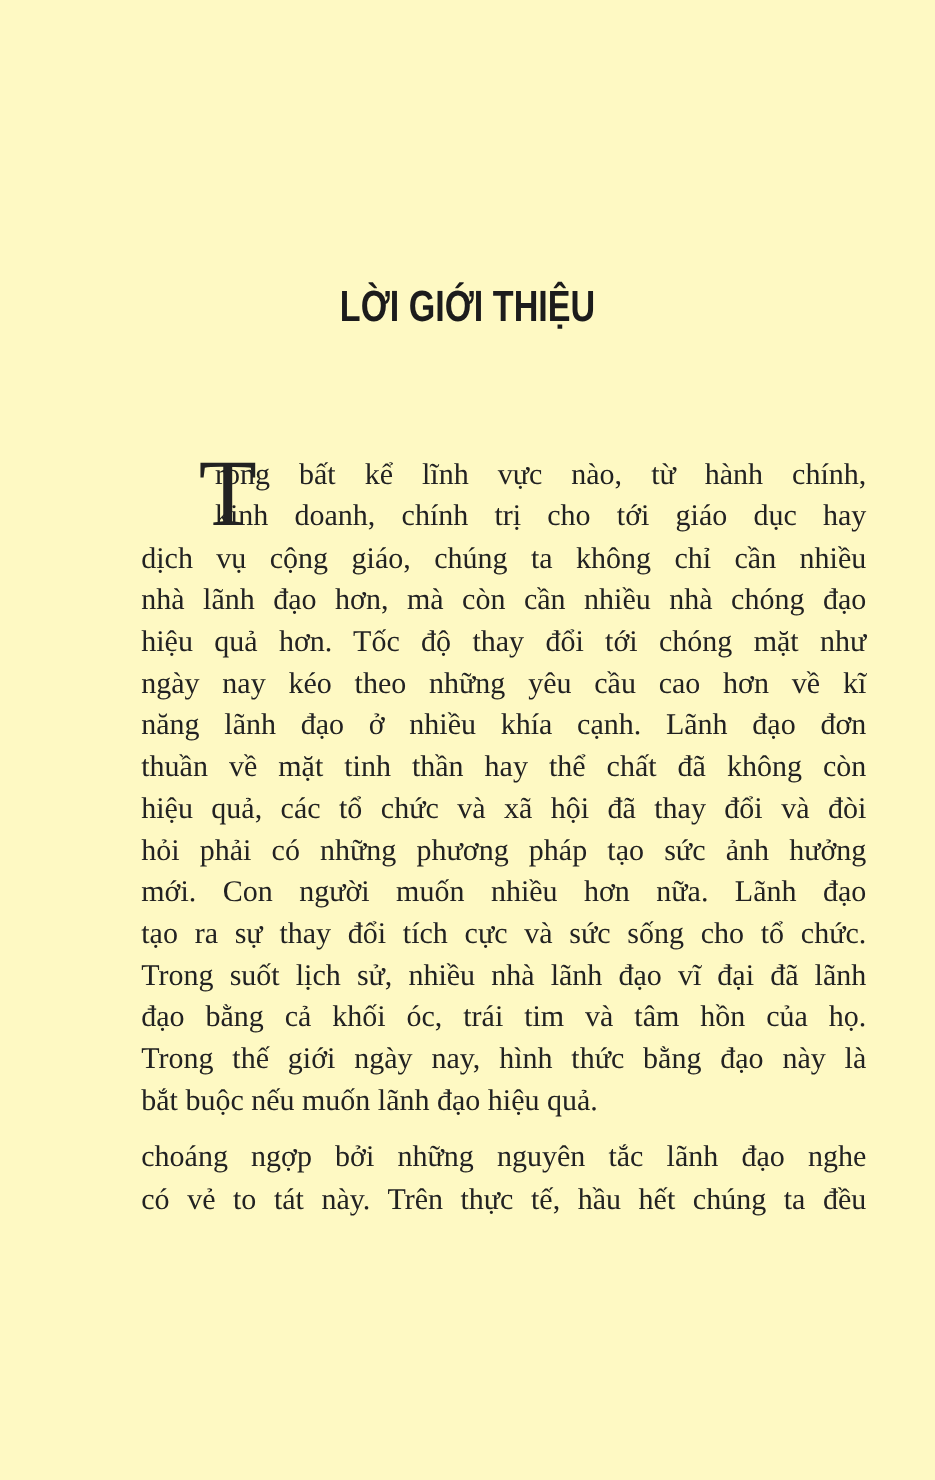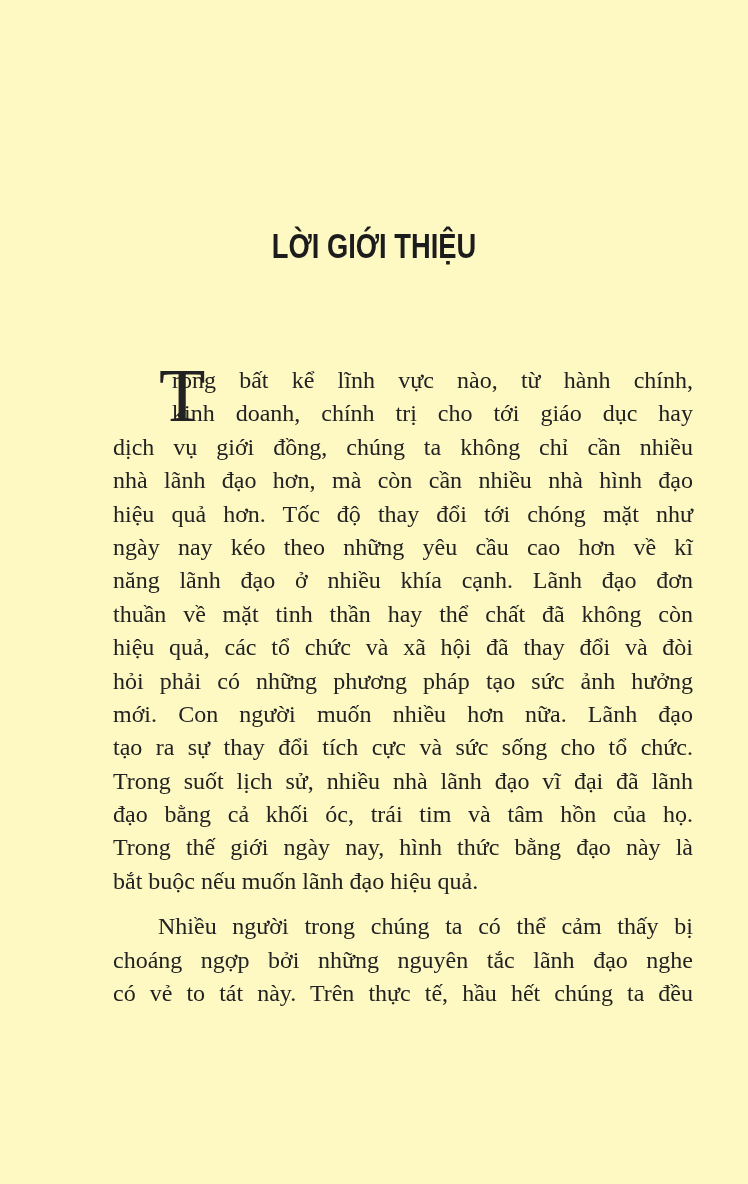--- a/index.html
+++ b/index.html
@@ -31,37 +31,36 @@
 
 <div class="page">
   <div class="title">LỜI GIỚI THIỆU</div>
 
   <div class="body-text">
     <span class="drop-cap">T</span>
 
     <div>
       <span class="line indent-drop">rong bất kể lĩnh vực nào, từ hành chính,</span>
       <span class="line indent-drop">kinh doanh, chính trị cho tới giáo dục hay</span>
-      <span class="line">dịch vụ giới đồng, chúng ta không chỉ cần nhiều</span>
-      <span class="line">nhà lãnh đạo hơn, mà còn cần nhiều nhà hình đạo</span>
+      <span class="line">dịch vụ cộng giáo, chúng ta không chỉ cần nhiều</span>
+      <span class="line">nhà lãnh đạo hơn, mà còn cần nhiều nhà chóng đạo</span>
       <span class="line">hiệu quả hơn. Tốc độ thay đổi tới chóng mặt như</span>
       <span class="line">ngày nay kéo theo những yêu cầu cao hơn về kĩ</span>
       <span class="line">năng lãnh đạo ở nhiều khía cạnh. Lãnh đạo đơn</span>
       <span class="line">thuần về mặt tinh thần hay thể chất đã không còn</span>
       <span class="line">hiệu quả, các tổ chức và xã hội đã thay đổi và đòi</span>
       <span class="line">hỏi phải có những phương pháp tạo sức ảnh hưởng</span>
       <span class="line">mới. Con người muốn nhiều hơn nữa. Lãnh đạo</span>
       <span class="line">tạo ra sự thay đổi tích cực và sức sống cho tổ chức.</span>
       <span class="line">Trong suốt lịch sử, nhiều nhà lãnh đạo vĩ đại đã lãnh</span>
       <span class="line">đạo bằng cả khối óc, trái tim và tâm hồn của họ.</span>
       <span class="line">Trong thế giới ngày nay, hình thức bằng đạo này là</span>
       <span class="line last">bắt buộc nếu muốn lãnh đạo hiệu quả.</span>
     </div>
 
     <div class="para-gap"></div>
 
     <div>
-      <span class="line indent-par">Nhiều người trong chúng ta có thể cảm thấy bị</span>
       <span class="line">choáng ngợp bởi những nguyên tắc lãnh đạo nghe</span>
       <span class="line">có vẻ to tát này. Trên thực tế, hầu hết chúng ta đều</span>
     </div>
   </div>
 </div>
 
 </body></html>

